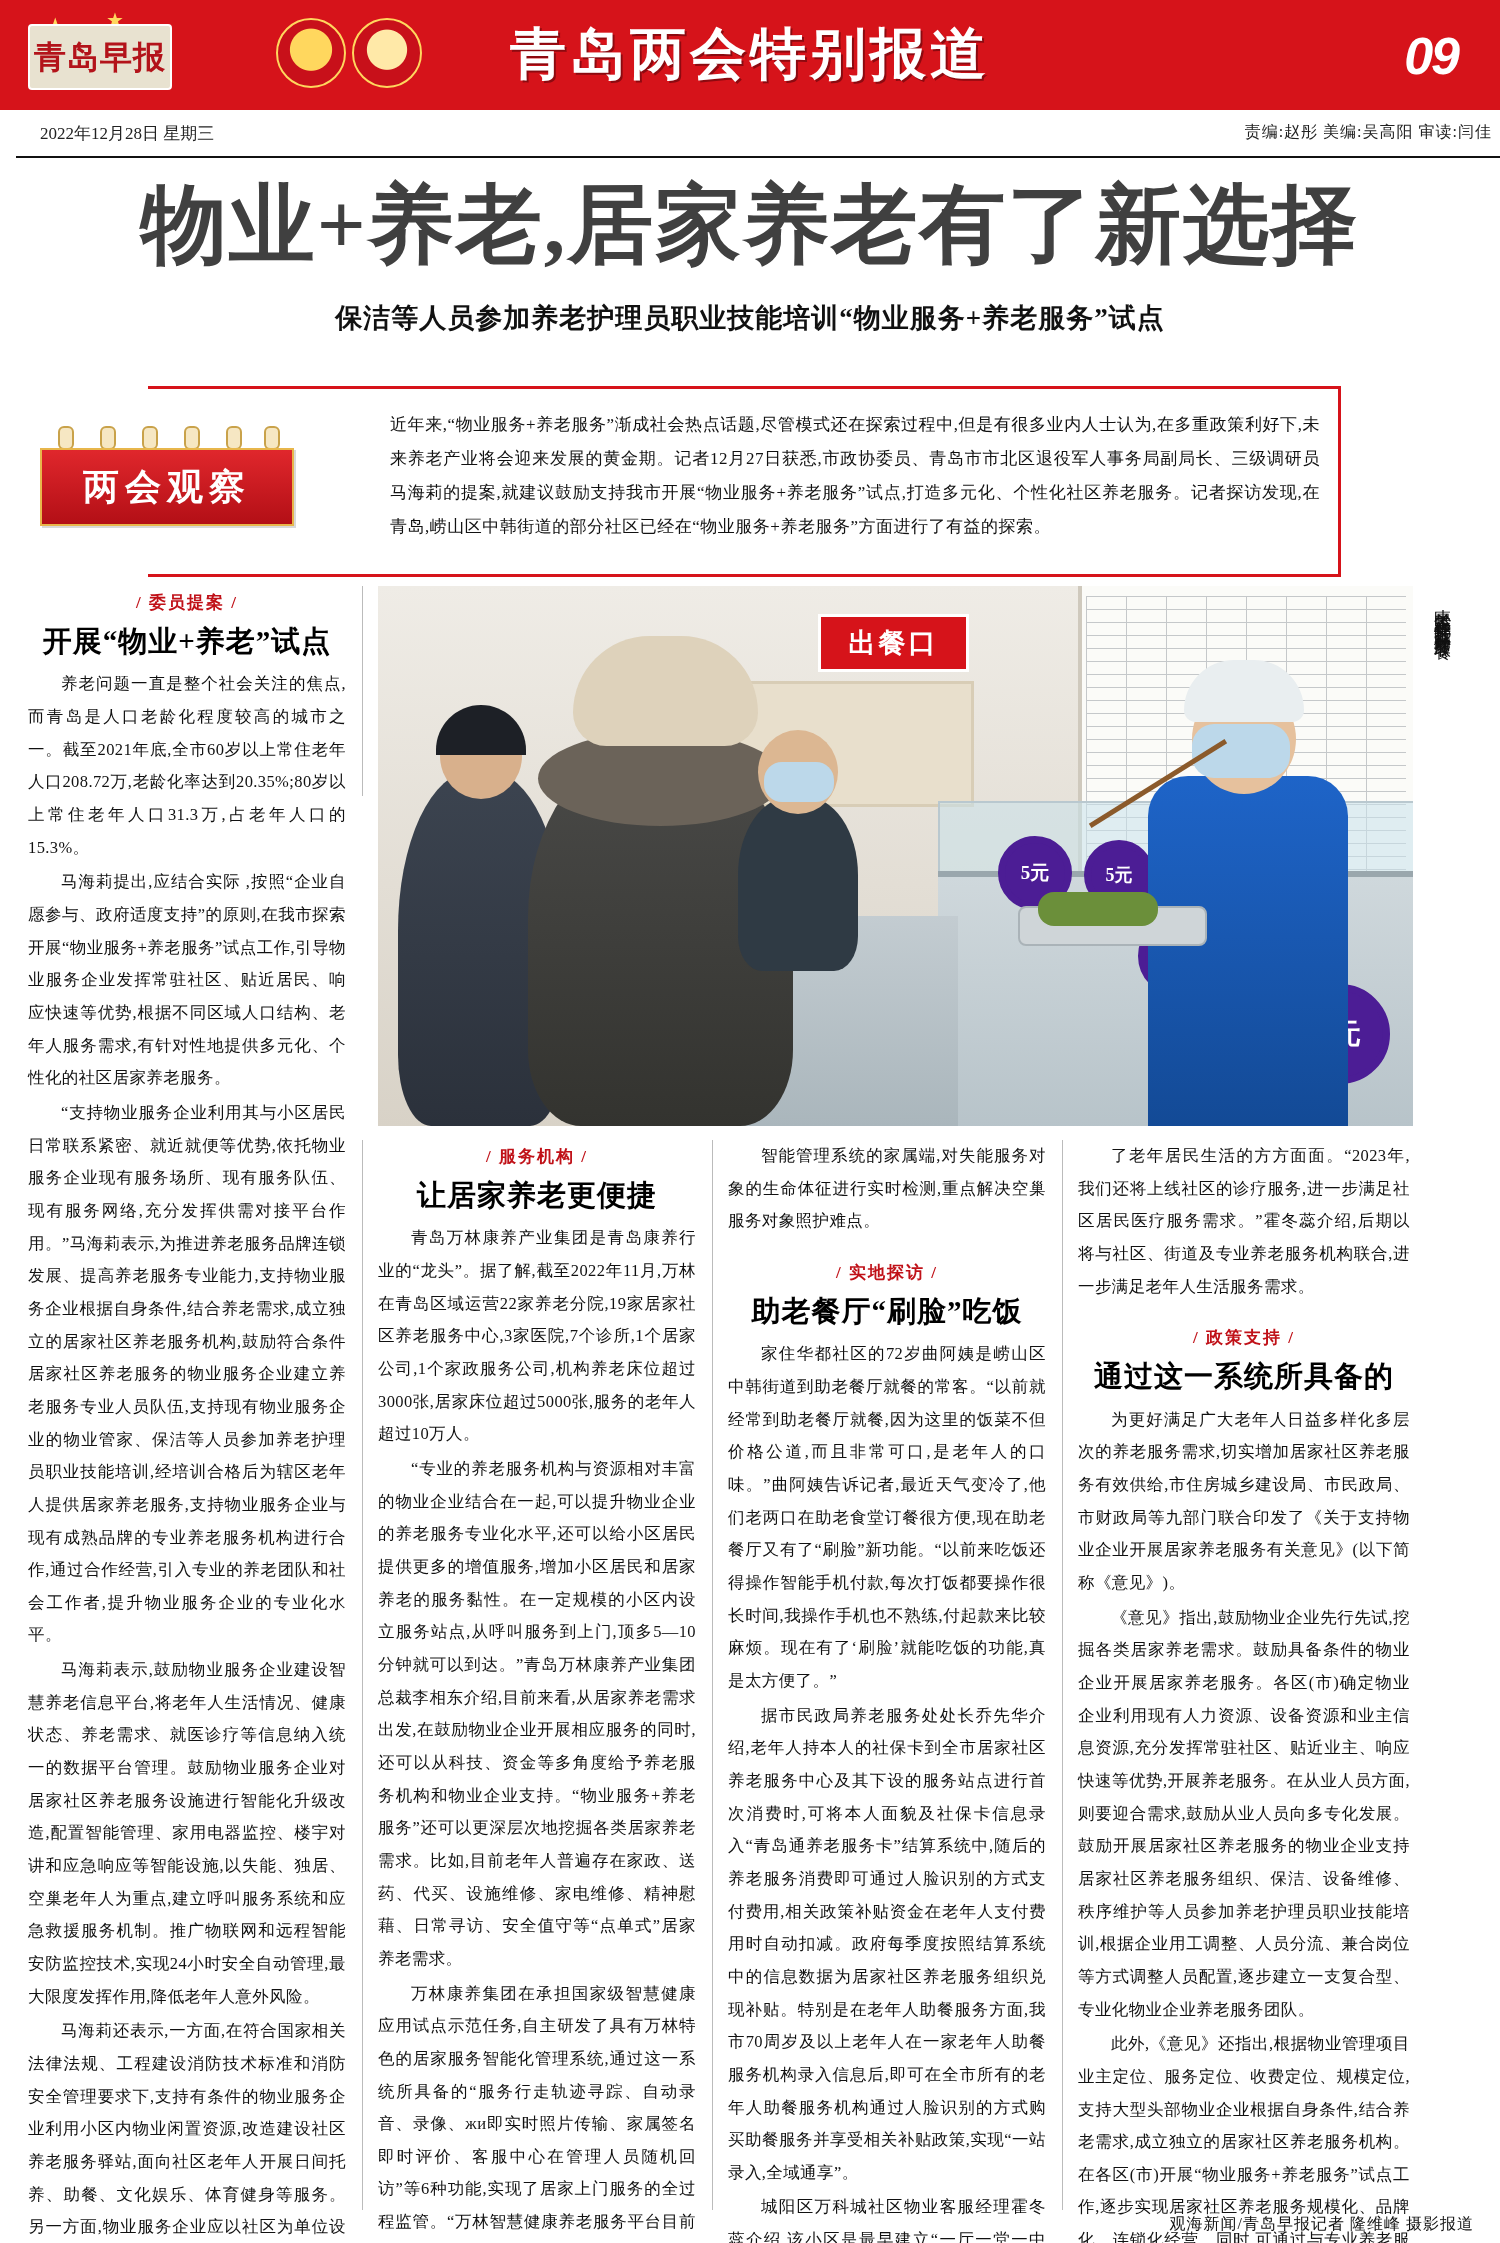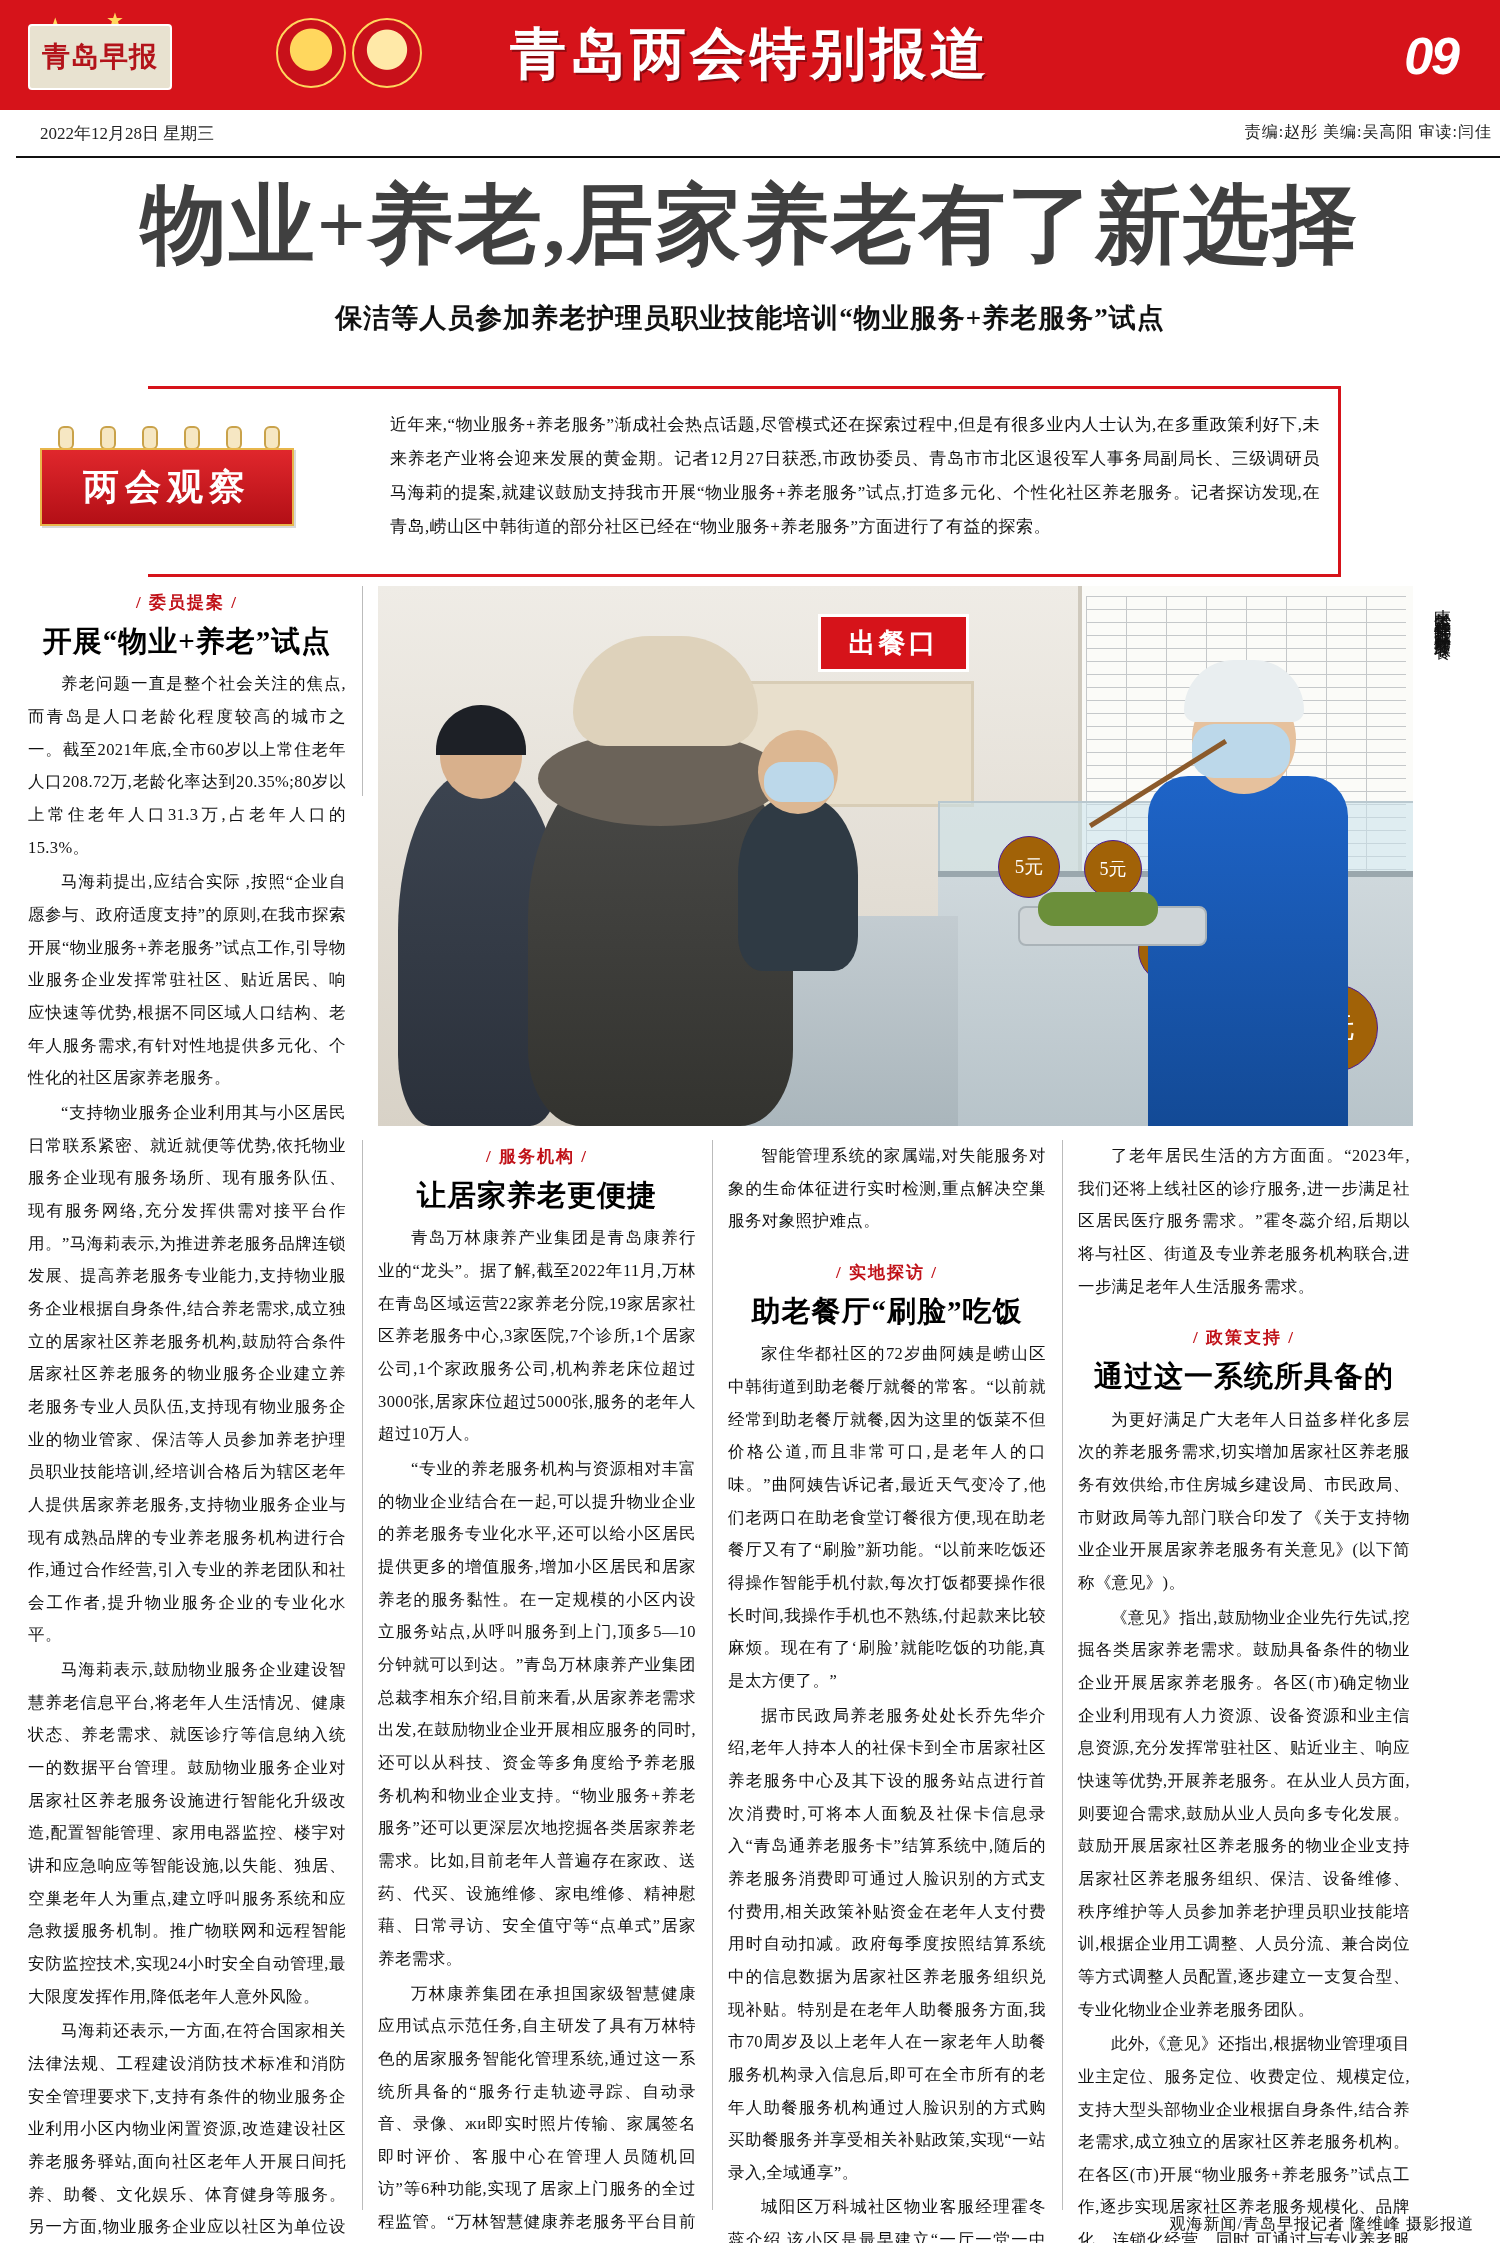--- a/index.html
+++ b/index.html
@@ -3,21 +3,21 @@
 <meta charset="utf-8">
 <style>
   html,body{margin:0;padding:0;background:#fff;}
   body{width:1500px;height:2243px;font-family:"Liberation Serif",serif;color:#111;position:relative;overflow:hidden;}
   .page{width:1500px;height:2243px;position:relative;}
 
   
   .masthead{position:absolute;left:0;top:0;width:1500px;height:110px;background:#d6131a;overflow:hidden;}
   .mast-left{position:absolute;left:10px;top:6px;width:300px;height:98px;}
   .logo-box{position:absolute;left:18px;top:18px;width:140px;height:62px;background:#e8e2d0;border:2px solid #fff;border-radius:4px;display:flex;align-items:center;justify-content:center;}
-  .logo-text{font-family:"Liberation Serif",serif;font-weight:bold;font-size:28px;color:#b3131a;letter-spacing:1px;line-height:1;text-align:right;}
+  .logo-text{font-family:"Liberation Serif",serif;font-weight:bold;font-size:32px;color:#b3131a;letter-spacing:1px;line-height:1;text-align:right;}
   .star{position:absolute;left:30px;top:8px;color:#ffd75e;font-size:34px;line-height:1;}
   .star2{position:absolute;left:96px;top:4px;color:#ffd75e;font-size:20px;line-height:1;}
   .emblem{position:absolute;top:18px;width:66px;height:66px;border-radius:50%;background:radial-gradient(circle at 50% 45%,#ffd75e 0 42%,#c8101a 44% 100%);border:2px solid #ffd75e;}
   .emblem.e1{left:276px;}
   .emblem.e2{left:352px;background:radial-gradient(circle at 50% 45%,#ffe9a8 0 40%,#c8101a 42% 100%);}
   .mast-title{position:absolute;left:0;top:0;width:1500px;height:110px;display:flex;align-items:center;justify-content:center;}
   .mast-title span{font-family:"Liberation Serif",serif;font-weight:bold;font-size:56px;color:#fff;letter-spacing:4px;text-shadow:2px 2px 0 #8c0a10;}
   .page-no{position:absolute;right:42px;top:26px;font-family:"Liberation Sans",sans-serif;font-weight:bold;font-size:52px;color:#fff;font-style:italic;letter-spacing:-2px;}
 
   
@@ -46,21 +46,21 @@
   .ph-board{position:absolute;left:700px;top:0;width:335px;height:300px;background:#fbfbf8;border-left:4px solid #cfc9bd;}
   .ph-board-lines{position:absolute;left:708px;top:10px;width:320px;height:285px;
     background:repeating-linear-gradient(180deg,#9aa0a6 0 1px,transparent 1px 13px),
                repeating-linear-gradient(90deg,#9aa0a6 0 1px,transparent 1px 40px);opacity:.55;}
   .ph-counter{position:absolute;left:560px;top:285px;width:475px;height:255px;background:linear-gradient(180deg,#cfd8dc 0%,#b7c3c9 100%);border-top:6px solid #9aa7ad;}
   .ph-glass{position:absolute;left:560px;top:215px;width:475px;height:80px;background:rgba(200,225,235,.55);border:2px solid #b9c8cf;}
   .ph-counter2{position:absolute;left:250px;top:330px;width:330px;height:210px;background:linear-gradient(180deg,#c3ccd1 0%,#aab6bc 100%);}
   .ph-sign{position:absolute;left:440px;top:28px;width:145px;height:52px;background:#d6131a;border:3px solid #fff;display:flex;align-items:center;justify-content:center;}
   .ph-sign span{color:#fff;font-weight:bold;font-size:27px;letter-spacing:3px;}
   .ph-cabinet{position:absolute;left:290px;top:95px;width:300px;height:120px;background:#e8dfcc;border:3px solid #d8cdb6;}
-  .price{position:absolute;border-radius:50%;background:#a16207;color:#fff;display:flex;align-items:center;justify-content:center;font-weight:normal;border:1px solid #4c1d95;}
+  .price{position:absolute;border-radius:50%;background:#4c1d95;color:#fff;display:flex;align-items:center;justify-content:center;font-weight:bold;border:7px solid #4c1d95;}
   .p1{left:620px;top:250px;width:60px;height:60px;font-size:19px;}
   .p2{left:706px;top:254px;width:56px;height:56px;font-size:18px;}
   .p3{left:790px;top:268px;width:58px;height:58px;font-size:18px;}
   .p4{left:760px;top:330px;width:66px;height:66px;font-size:20px;}
   .p5{left:912px;top:398px;width:86px;height:86px;font-size:28px;}
   .person{position:absolute;border-radius:45% 45% 20% 20%;}
   .per1{left:20px;top:185px;width:165px;height:355px;background:linear-gradient(180deg,#3c4450 0%,#2b313b 100%);}
   .per1 .head{position:absolute;left:42px;top:-58px;width:82px;height:86px;border-radius:50%;background:#d8b08c;}
   .per1 .hair{position:absolute;left:38px;top:-66px;width:90px;height:50px;border-radius:45px 45px 0 0;background:#1d2026;}
   .per2{left:150px;top:160px;width:265px;height:380px;background:linear-gradient(180deg,#4a4a48 0%,#33332f 100%);}

